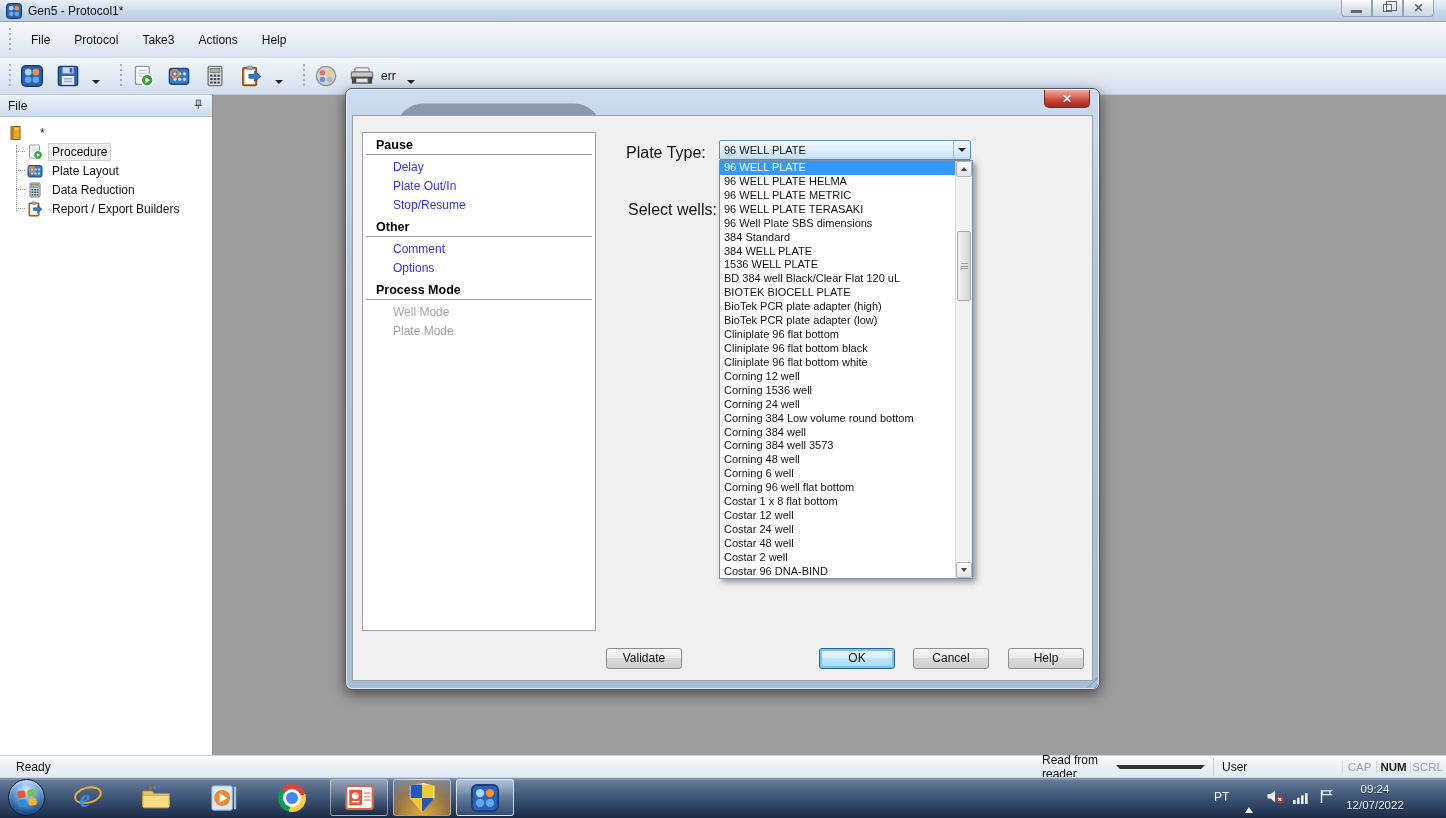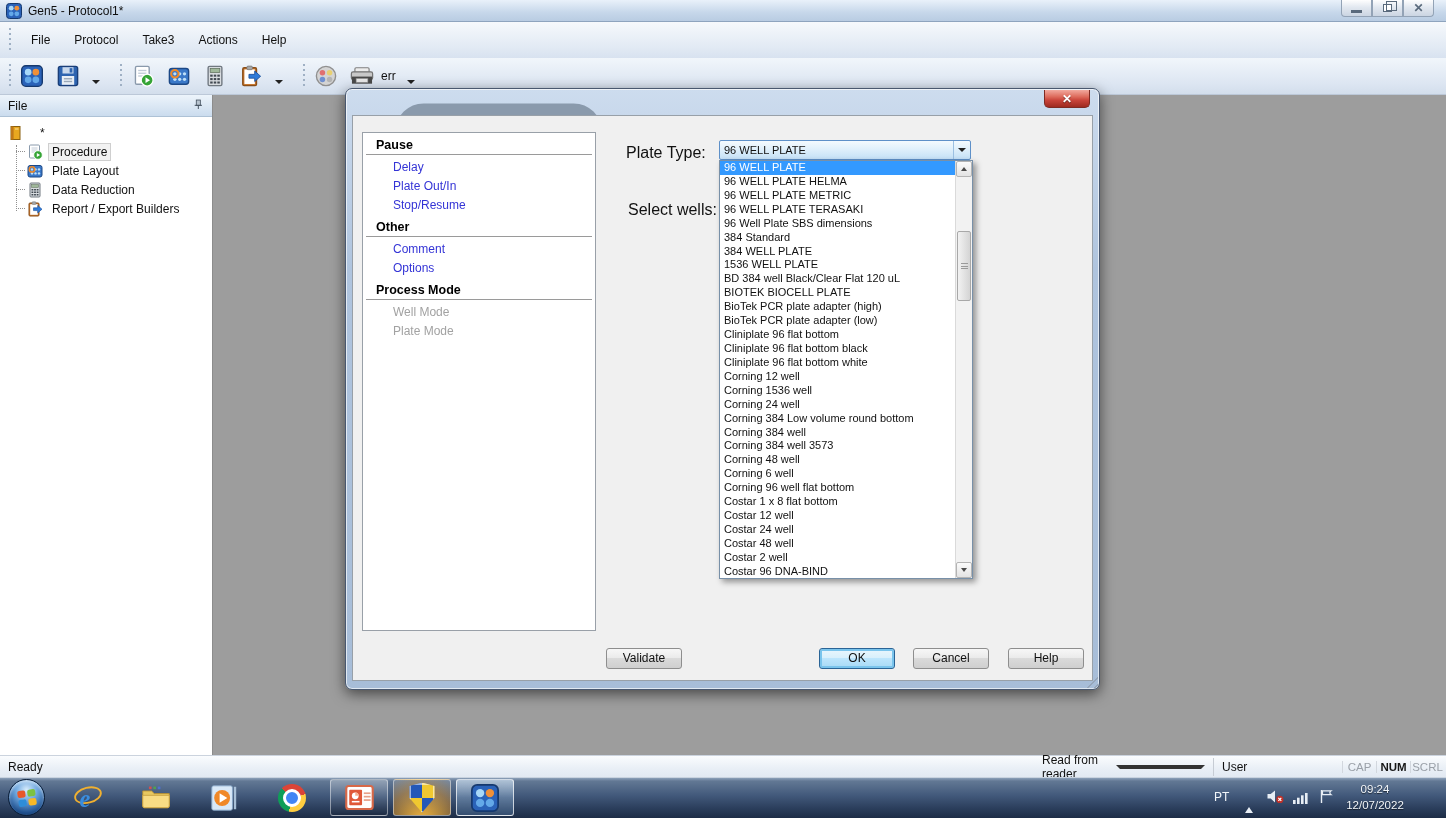--- a/index.html
+++ b/index.html
@@ -120,21 +120,21 @@
 
   
   .btn{position:absolute;width:76px;height:21px;font-size:12px;color:#111;text-align:center;line-height:19px;
     background:linear-gradient(#F7F7F7,#EBEBEB 45%,#DBDBDB 46%,#CFCFCF);border:1px solid #8E8E8E;border-radius:3px}
   .btn-default{background:linear-gradient(#EAF6FD,#D9F0FC 45%,#BEE6FD 46%,#A7D9F5);
     border:1px solid #2A6496;box-shadow:inset 0 0 0 2px #7AC4EC}
 
   
   .status{position:absolute;left:0;right:0;bottom:41px;height:22px;font-size:12px;
     background:linear-gradient(#FAFCFE,#E9EFF6 60%,#E2E9F2);border-top:1px solid #CBD3DE;display:flex;align-items:center}
-  .status-left{padding-left:8px}
+  .status-left{padding-left:16px}
   .reader{position:absolute;left:1034px;top:2px;height:18px;width:180px;display:flex;align-items:center;border-right:1px solid #C6CCD4}
   .reader span{padding-left:8px;flex:1}
   .reader .caret{margin-right:8px;border-top-color:#333}
   .status-user{position:absolute;left:1222px}
   .key-toggles{position:absolute;right:2px;display:flex}
   .kt{width:34px;text-align:center;color:#9AA0A8;border-left:1px solid #D2D7DE;font-size:11.5px}
   .kt.on{color:#161616;font-weight:bold}
 
   
   .taskbar{position:absolute;left:0;right:0;bottom:0;height:41px;

